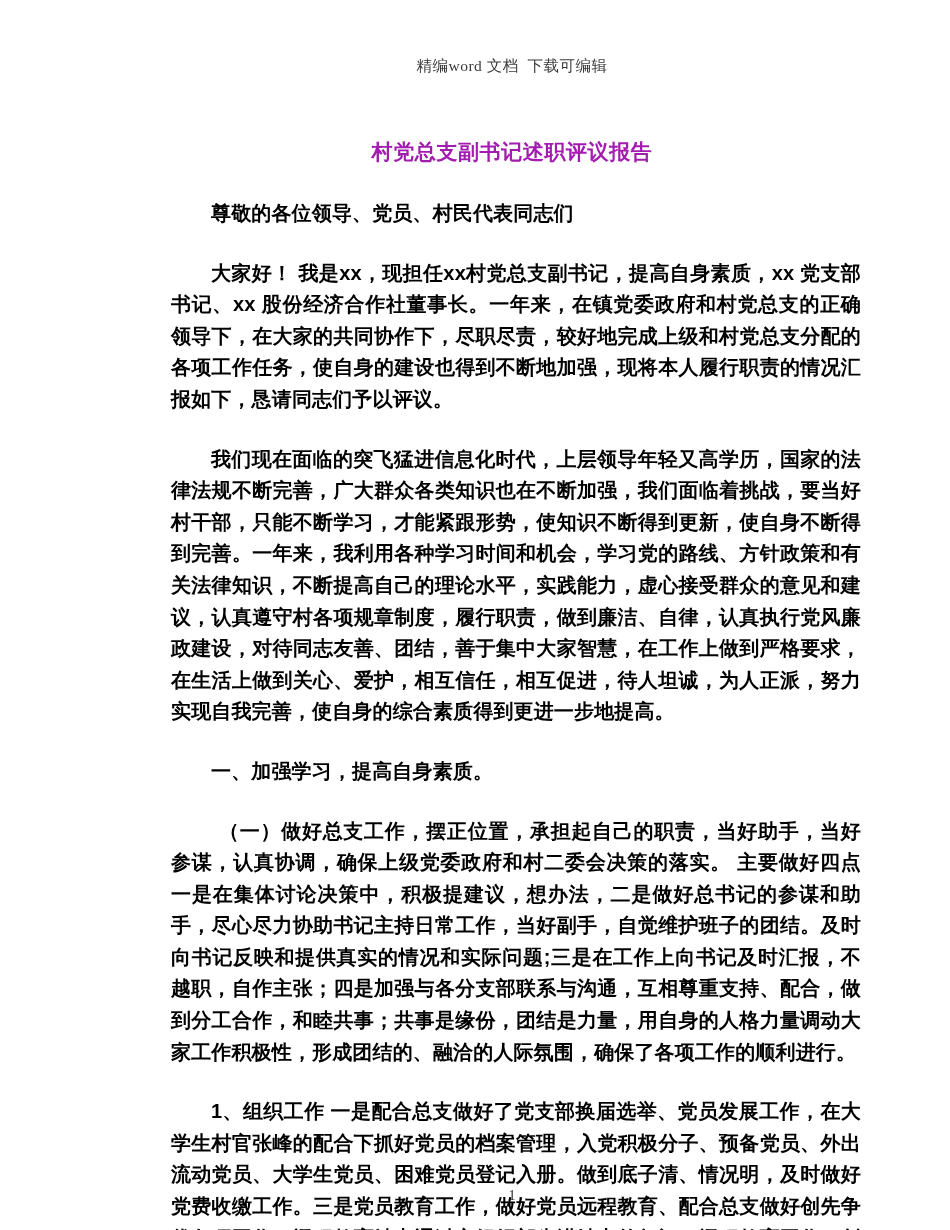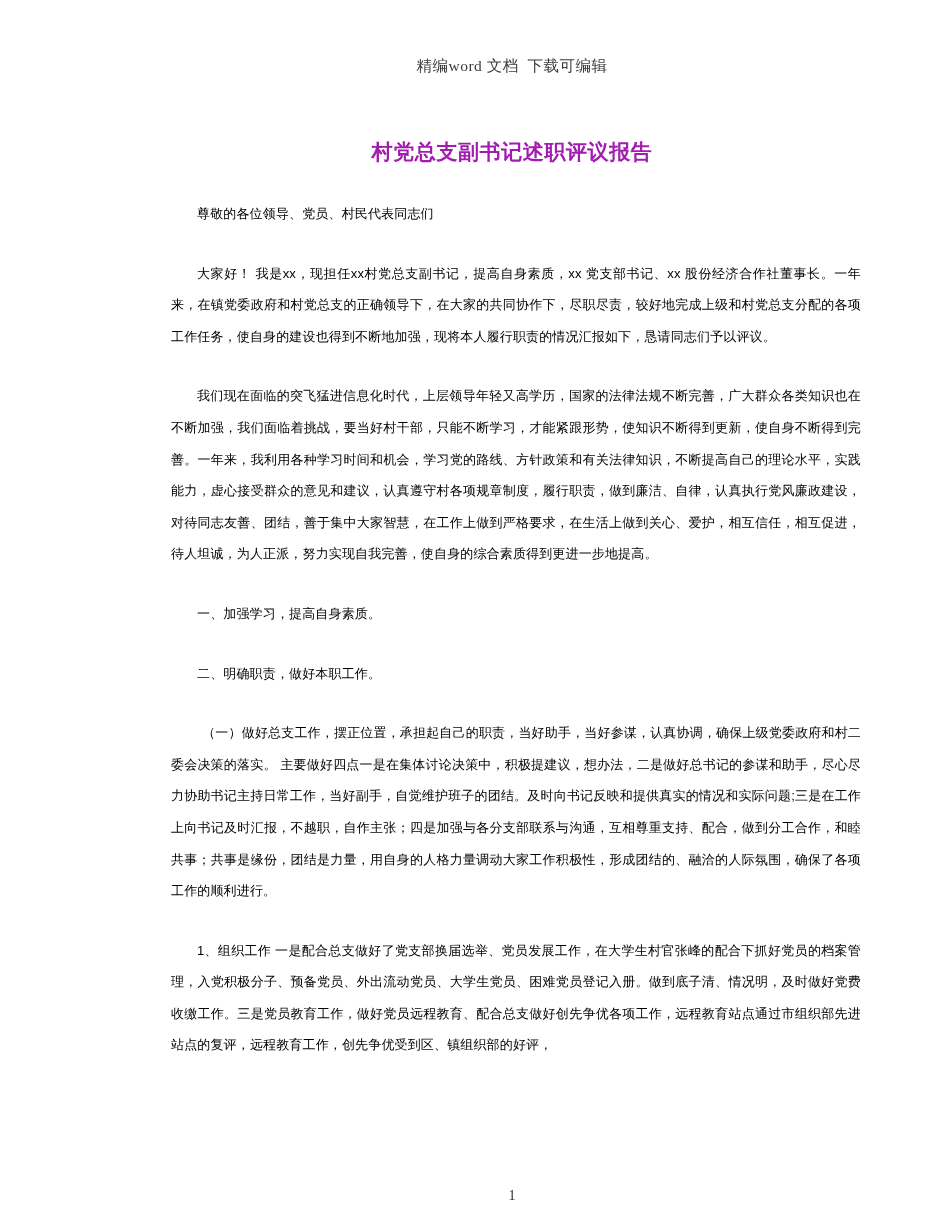--- a/index.html
+++ b/index.html
@@ -53,26 +53,27 @@
 
   
   .body-wrap {
     position: absolute;
     top: 186px;
     left: 134px;
     width: 690px;
   }
   p.para {
     margin: 0 0 0 0;
-    font-size: 13px;
+    font-size: 20px;
     line-height: 31.6px;
     text-align: justify;
     text-justify: inter-ideograph;
     letter-spacing: 0.15px;
     word-break: break-all;
+    font-weight: bold;
   }
   p.para.indent  { text-indent: 2em; }
   p.indent-wide  { text-indent: 2.4em; }
   p.gap-md { margin-top: 28px; }
   p.heading { text-indent: 2em; }
 
   
   .page-number {
     position: absolute;
     bottom: 38px;
@@ -96,21 +97,20 @@
   <div class="body-wrap">
 
     <p class="para indent">尊敬的各位领导、党员、村民代表同志们</p>
 
     <p class="para indent gap-md">大家好！ 我是xx，现担任xx村党总支副书记，提高自身素质，xx 党支部书记、xx 股份经济合作社董事长。一年来，在镇党委政府和村党总支的正确领导下，在大家的共同协作下，尽职尽责，较好地完成上级和村党总支分配的各项工作任务，使自身的建设也得到不断地加强，现将本人履行职责的情况汇报如下，恳请同志们予以评议。</p>
 
     <p class="para indent gap-md">我们现在面临的突飞猛进信息化时代，上层领导年轻又高学历，国家的法律法规不断完善，广大群众各类知识也在不断加强，我们面临着挑战，要当好村干部，只能不断学习，才能紧跟形势，使知识不断得到更新，使自身不断得到完善。一年来，我利用各种学习时间和机会，学习党的路线、方针政策和有关法律知识，不断提高自己的理论水平，实践能力，虚心接受群众的意见和建议，认真遵守村各项规章制度，履行职责，做到廉洁、自律，认真执行党风廉政建设，对待同志友善、团结，善于集中大家智慧，在工作上做到严格要求，在生活上做到关心、爱护，相互信任，相互促进，待人坦诚，为人正派，努力实现自我完善，使自身的综合素质得到更进一步地提高。</p>
 
     <p class="para heading gap-md">一、加强学习，提高自身素质。</p>
 
-    <p class="para heading gap-md">二、明确职责，做好本职工作。</p>
 
     <p class="para indent-wide gap-md">（一）做好总支工作，摆正位置，承担起自己的职责，当好助手，当好参谋，认真协调，确保上级党委政府和村二委会决策的落实。 主要做好四点一是在集体讨论决策中，积极提建议，想办法，二是做好总书记的参谋和助手，尽心尽力协助书记主持日常工作，当好副手，自觉维护班子的团结。及时向书记反映和提供真实的情况和实际问题;三是在工作上向书记及时汇报，不越职，自作主张；四是加强与各分支部联系与沟通，互相尊重支持、配合，做到分工合作，和睦共事；共事是缘份，团结是力量，用自身的人格力量调动大家工作积极性，形成团结的、融洽的人际氛围，确保了各项工作的顺利进行。</p>
 
     <p class="para indent gap-md">1、组织工作 一是配合总支做好了党支部换届选举、党员发展工作，在大学生村官张峰的配合下抓好党员的档案管理，入党积极分子、预备党员、外出流动党员、大学生党员、困难党员登记入册。做到底子清、情况明，及时做好党费收缴工作。三是党员教育工作，做好党员远程教育、配合总支做好创先争优各项工作，远程教育站点通过市组织部先进站点的复评，远程教育工作，创先争优受到区、镇组织部的好评，</p>
 
   </div>
 
   <div class="page-number">1</div>
 
 </div>

